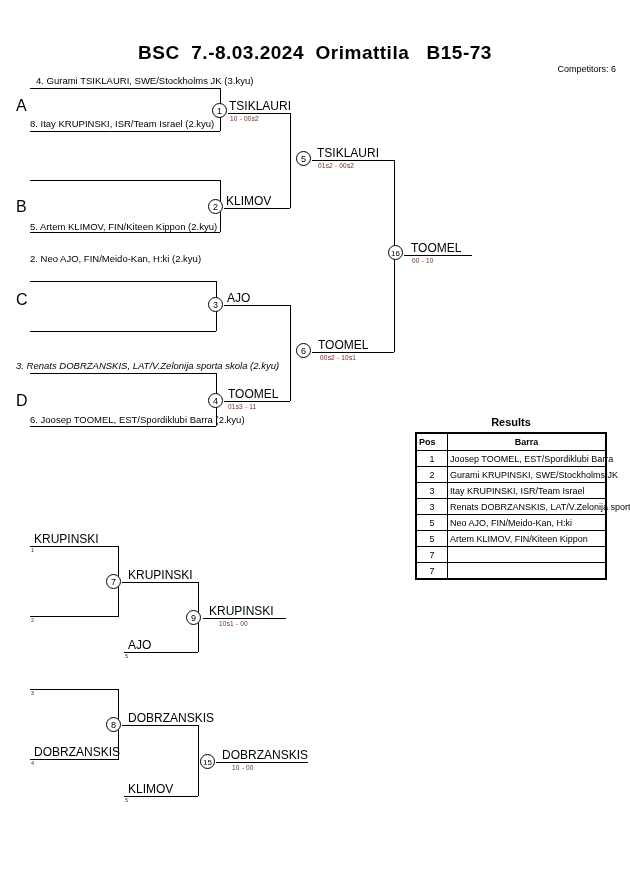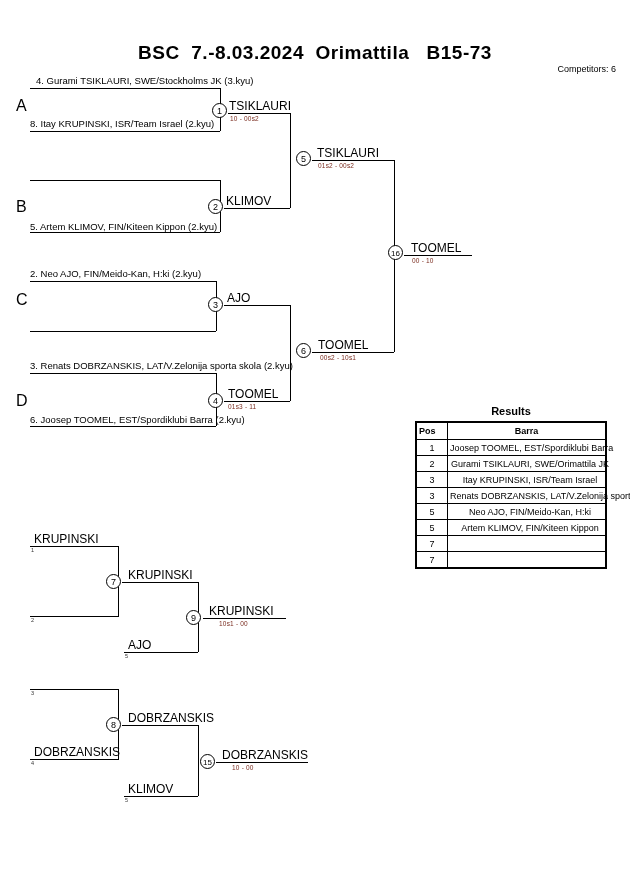--- a/index.html
+++ b/index.html
@@ -39,32 +39,32 @@
   }
   .slotnum{
     font-size:5.5px;color:#333333;line-height:6px;white-space:nowrap;
   }
   .section{
     font-size:16px;font-weight:normal;line-height:16px;
   }
   
   #results-wrap{left:415px;top:405px;width:192px;}
   #results-title{
-    text-align:center;font-size:11px;font-weight:bold;margin-bottom:4px;
+    text-align:center;font-size:11px;font-weight:bold;margin-bottom:4px;margin-top:11px;
   }
   table.results{
     border-collapse:collapse;width:192px;table-layout:fixed;
     border:2px solid #000000;background:#ffffff;
   }
   table.results td{
     border:1px solid #000000;height:15px;font-size:9px;padding:0 2px;
     overflow:visible;white-space:nowrap;
   }
   table.results td.pos{width:26px;text-align:center;}
-  table.results td.name{text-align:center;}
+  table.results td.name{text-align:left;}
   table.results tr.head td{font-weight:bold;text-align:left;height:16px;}
   table.results tr.head td.name{text-align:center;}
   .nameclip{display:block;width:160px;overflow:visible;white-space:nowrap;}
 </style>
 </head>
 <body>
 
 <div class="abs" id="title">BSC  7.-8.03.2024  Orimattila   B15-73</div>
 <div class="abs" id="competitors">Competitors: 6</div>
 
@@ -80,27 +80,27 @@
 <div class="abs hline" style="left:30px;top:131px;width:190px;"></div>
 
 <div class="abs vline" style="left:220px;top:88px;height:43px;"></div>
 
 <div class="abs hline" style="left:30px;top:180px;width:190px;"></div>
 
 <div class="abs entrant" style="left:30px;top:221px;">5. Artem KLIMOV, FIN/Kiteen Kippon (2.kyu)</div>
 <div class="abs hline" style="left:30px;top:232px;width:190px;"></div>
 <div class="abs vline" style="left:220px;top:180px;height:52px;"></div>
 
-<div class="abs entrant" style="left:30px;top:268px;">2. Neo AJO, FIN/Meido-Kan, H:ki (2.kyu)</div>
+<div class="abs entrant" style="left:30px;top:253px;">2. Neo AJO, FIN/Meido-Kan, H:ki (2.kyu)</div>
 <div class="abs hline" style="left:30px;top:281px;width:186px;"></div>
 
 <div class="abs hline" style="left:30px;top:331px;width:186px;"></div>
 <div class="abs vline" style="left:216px;top:281px;height:50px;"></div>
 
-<div class="abs entrant" style="left:30px;top:360px;">3. Renats DOBRZANSKIS, LAT/V.Zelonija sporta skola (2.kyu)</div>
+<div class="abs entrant" style="left:16px;top:360px;font-style:italic;">3. Renats DOBRZANSKIS, LAT/V.Zelonija sporta skola (2.kyu)</div>
 <div class="abs hline" style="left:30px;top:373px;width:186px;"></div>
 
 <div class="abs entrant" style="left:30px;top:414px;">6. Joosep TOOMEL, EST/Spordiklubi Barra (2.kyu)</div>
 <div class="abs hline" style="left:30px;top:426px;width:186px;"></div>
 <div class="abs vline" style="left:216px;top:373px;height:53px;"></div>
 
 <div class="abs node" style="left:212px;top:103px;">1</div>
 <div class="abs winner" style="left:229px;top:101px;">TSIKLAURI</div>
 <div class="abs hline" style="left:228px;top:113px;width:62px;"></div>
 <div class="abs score" style="left:230px;top:115px;">10 - 00s2</div>
@@ -200,21 +200,21 @@
       </tr>
     <tr>
           <td class="pos">1</td>
           <td class="name">
             <span class="nameclip">Joosep TOOMEL, EST/Spordiklubi Barra</span>
           </td>
         </tr>
         <tr>
           <td class="pos">2</td>
           <td class="name">
-            <span class="nameclip">Gurami TSIKLAURI, SWE/Orimattila JK</span>
+            <span class="nameclip">Gurami KRUPINSKI, SWE/Stockholms JK</span>
           </td>
         </tr>
         <tr>
           <td class="pos">3</td>
           <td class="name">
             <span class="nameclip">Itay KRUPINSKI, ISR/Team Israel</span>
           </td>
         </tr>
         <tr>
           <td class="pos">3</td>

